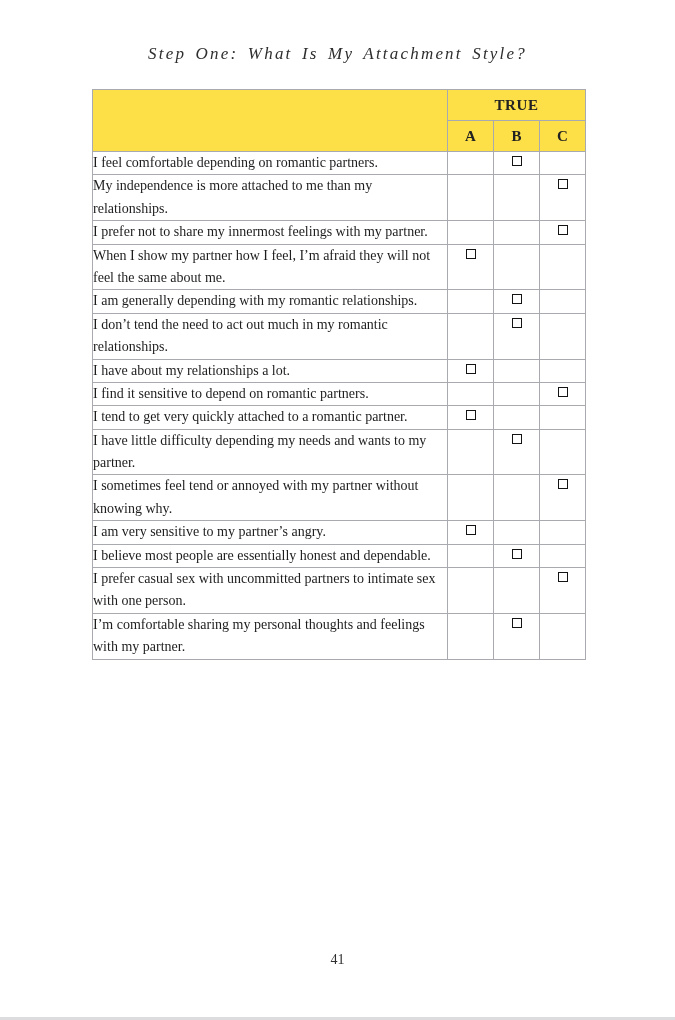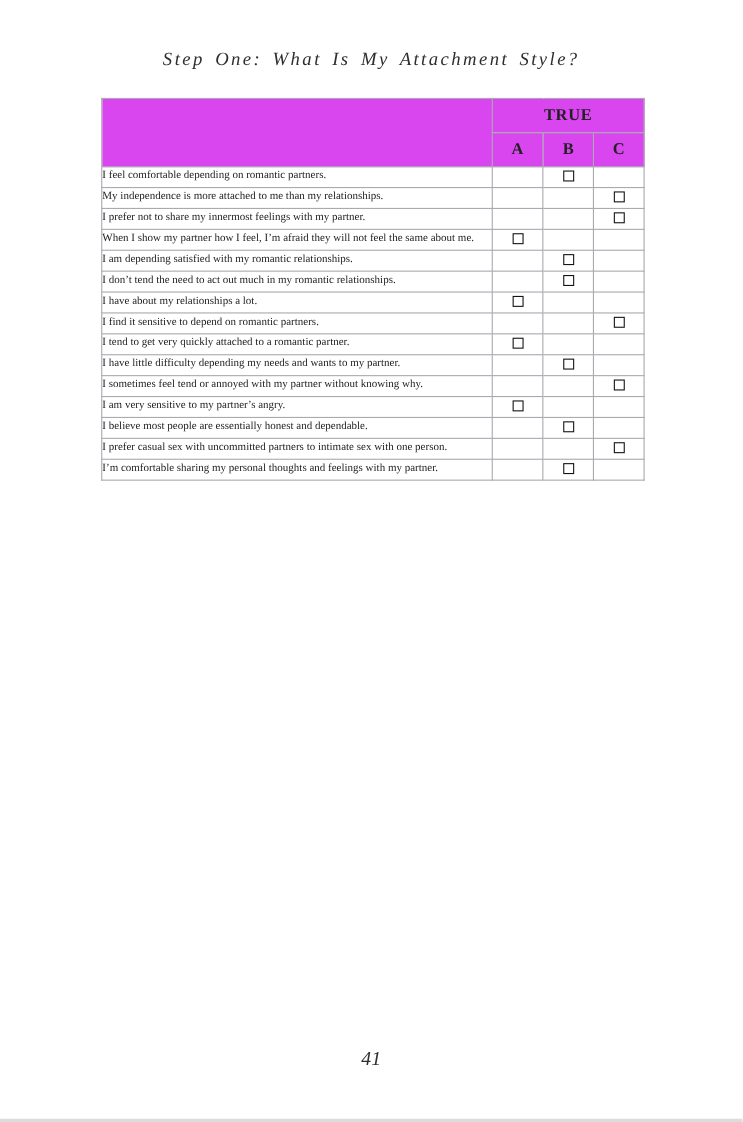--- a/index.html
+++ b/index.html
@@ -29,30 +29,30 @@
     border-collapse: collapse;
     margin: 25px 0 0 92px;
     width: 493px;
     table-layout: fixed;
   }
   table.quiz th, table.quiz td {
     border: 1px solid #a9a9b0;
     padding: 0;
   }
   th.corner, th.true-head, th.letter {
-    background: #d946ef;
+    background: #fde047;
     font-size: 15px;
     font-weight: bold;
     text-align: center;
     color: #222;
   }
   th.true-head { height: 31px; letter-spacing: 0.6px; }
   tr.letters th { height: 31px; }
   td.stmt {
-    font-size: 10px;
+    font-size: 14px;
     line-height: 1.6;
     padding: 5px 12px 5px 10px;
     color: #1d1d1d;
     vertical-align: top;
   }
   td.box-cell {
     text-align: center;
     vertical-align: top;
     padding-top: 11px;
   }
@@ -62,22 +62,21 @@
     height: 10px;
     border: 1.4px solid #141414;
     background: #ffffff;
   }
   .page-number {
     position: absolute;
     left: 0;
     right: 0;
     top: 952px;
     text-align: center;
-    font-style: italic;
-    font-size: 18px;
+    font-size: 14px;
     color: #2e2e2e;
   }
 </style>
 </head>
 <body>
 
 <h1 class="title">Step One: What Is My Attachment Style?</h1>
 
 <table class="quiz">
   <colgroup>
@@ -116,21 +115,21 @@
         <td class="box-cell"></td>
         <td class="box-cell"><span class="checkbox"></span></td>
       </tr>
       <tr>
         <td class="stmt">When I show my partner how I feel, I’m afraid they will not feel the same about me.</td>
         <td class="box-cell"><span class="checkbox"></span></td>
         <td class="box-cell"></td>
         <td class="box-cell"></td>
       </tr>
       <tr>
-        <td class="stmt">I am depending satisfied with my romantic relationships.</td>
+        <td class="stmt">I am generally depending with my romantic relationships.</td>
         <td class="box-cell"></td>
         <td class="box-cell"><span class="checkbox"></span></td>
         <td class="box-cell"></td>
       </tr>
       <tr>
         <td class="stmt">I don’t tend the need to act out much in my romantic relationships.</td>
         <td class="box-cell"></td>
         <td class="box-cell"><span class="checkbox"></span></td>
         <td class="box-cell"></td>
       </tr>

